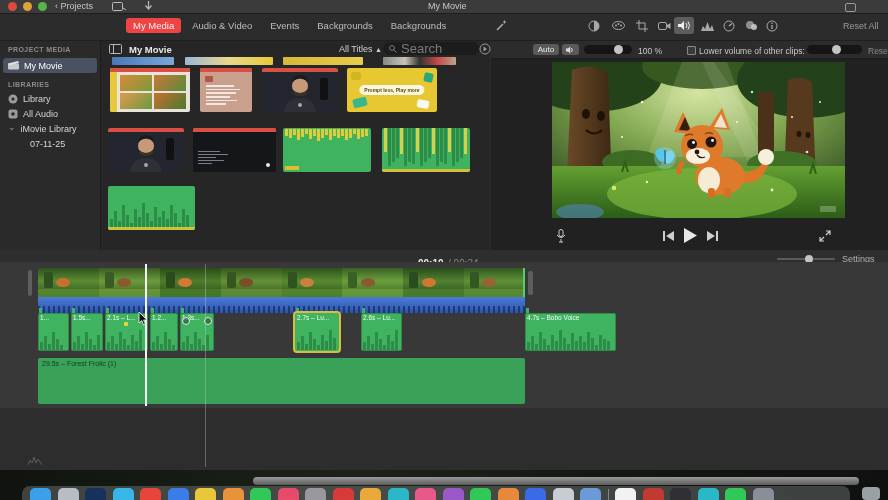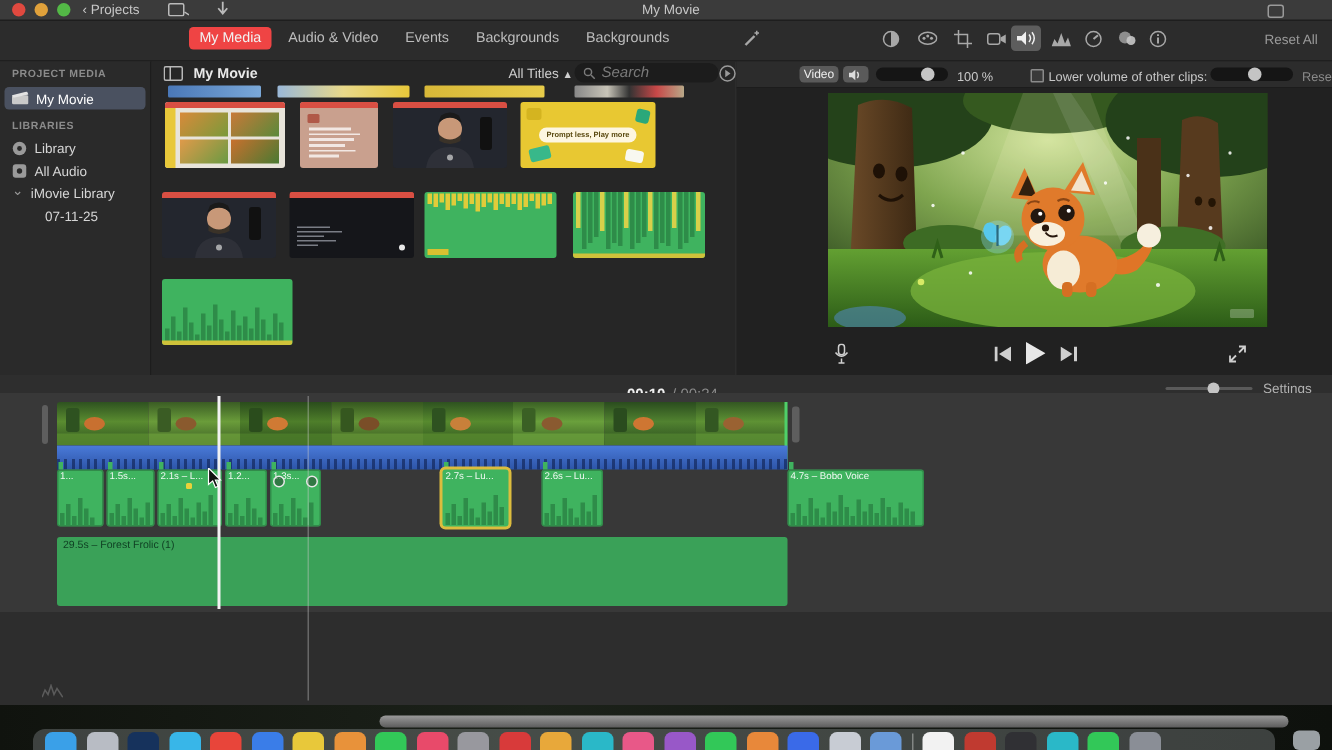--- a/index.html
+++ b/index.html
@@ -24,21 +24,21 @@
   .sb-head{font-size:7px;font-weight:bold;letter-spacing:.4px;color:#8b8b8b;}
   .sb-item{font-size:9px;color:#d6d6d6;display:flex;align-items:center;gap:5px;height:15px;padding-left:8px;}
   .sb-item.sel{background:#4a5160;border-radius:3px;margin:0 3px;padding-left:5px;color:#fff;}
   
   #browser{left:101px;top:41px;width:389px;height:209px;background:#262626;}
   #browserHead{left:0;top:0;width:389px;height:16px;}
   #browserTitle{font-size:9.5px;font-weight:bold;color:#e9e9e9;}
   #allClips{font-size:9px;color:#cfcfcf;}
   #searchPill{left:282px;top:1px;width:90px;height:13px;background:#1c1c1c;border-radius:7px;
               display:flex;align-items:center;padding-left:6px;gap:4px;}
-  #searchPill span{font-size:10px;color:#7b7b7b;font-style:italic;}
+  #searchPill span{font-size:13px;color:#7b7b7b;}
   .thumb{border-radius:2px;overflow:hidden;}
   
   #rightpanel{left:491px;top:41px;width:397px;height:209px;background:#212121;}
   #audioRow{left:0;top:0;width:397px;height:17px;background:#2c2c2c;border-bottom:1px solid #1c1c1c;}
   .pill{background:#5a5a5a;border-radius:3px;color:#eee;font-size:8px;display:flex;align-items:center;justify-content:center;}
   .slider{background:#151515;border-radius:5px;height:9px;}
   .knob{position:absolute;width:9px;height:9px;border-radius:50%;background:#c4c4c4;top:0;}
   .small{font-size:8.5px;color:#c8c8c8;}
   #viewer{left:61px;top:21px;width:293px;height:156px;background:#000;}
   
@@ -384,21 +384,21 @@
           <i style="position: absolute; bottom: 1px; left: 70px; width: 2.5px; height: 6px; background: rgb(46, 140, 73);"></i>
           <i style="position: absolute; bottom: 1px; left: 74px; width: 2.5px; height: 20px; background: rgb(46, 140, 73);"></i>
           <i style="position: absolute; bottom: 1px; left: 78px; width: 2.5px; height: 14px; background: rgb(46, 140, 73);"></i>
           <div style="position:absolute;left:0;bottom:0;right:0;height:3px;background:#cfc23a"></div>
         </div>
       </div>
   </div>
 
   <div id="rightpanel" class="abs">
     <div id="audioRow" class="abs">
-      <div class="pill abs" style="left:42px;top:3px;width:26px;height:11px">Video</div>
+      <div class="pill abs" style="left:42px;top:3px;width:26px;height:11px">Auto</div>
       <div class="pill abs icon" style="left:71px;top:3px;width:17px;height:11px">
         <svg width="9" height="8" viewBox="0 0 9 8">
             <path d="M0 2.5 h2 l2.2-2 v7 l-2.2-2 h-2 z" fill="#ddd"></path>
             <path d="M5.5 2 q1.5 2 0 4" stroke="#ddd" fill="none"></path>
           </svg>
       </div>
       <div class="slider abs" style="left:93px;top:4px;width:48px">
         <div class="knob" id="volKnob" style="left: 30.42px;"></div>
       </div>
       <div class="small abs" style="left:147px;top:5px">100 %</div>

